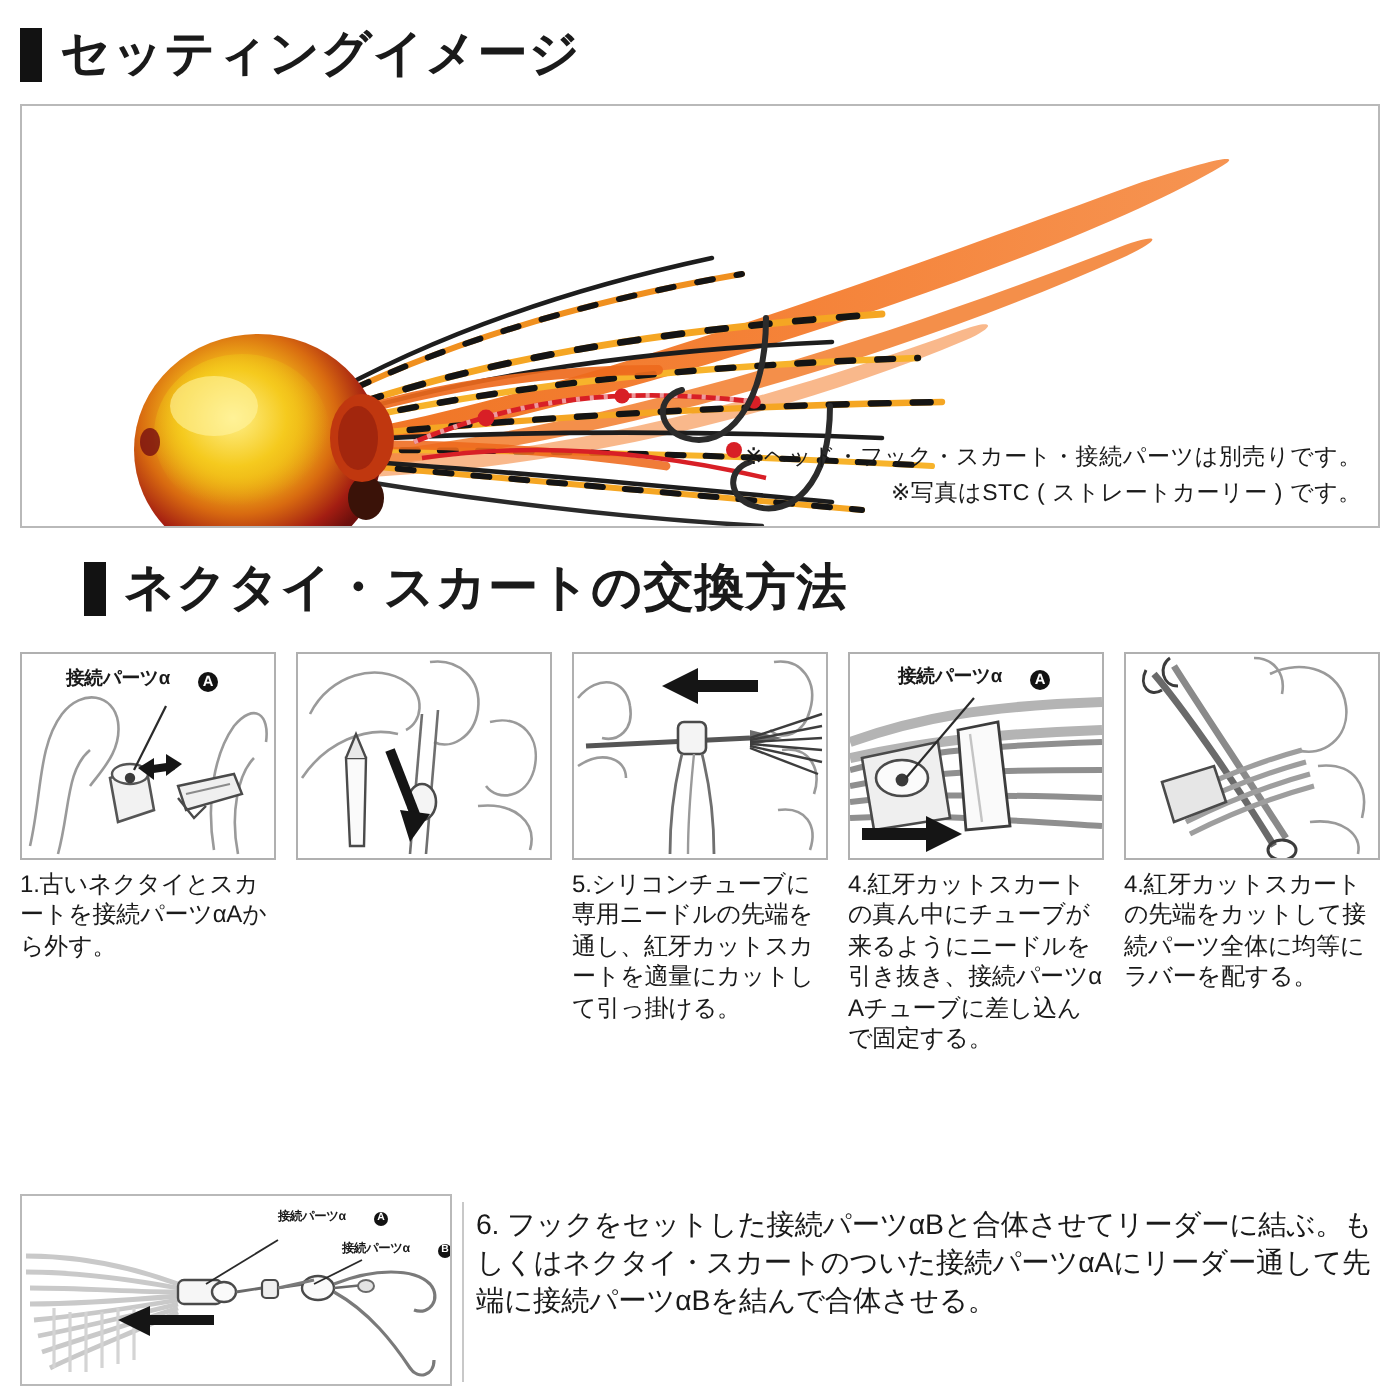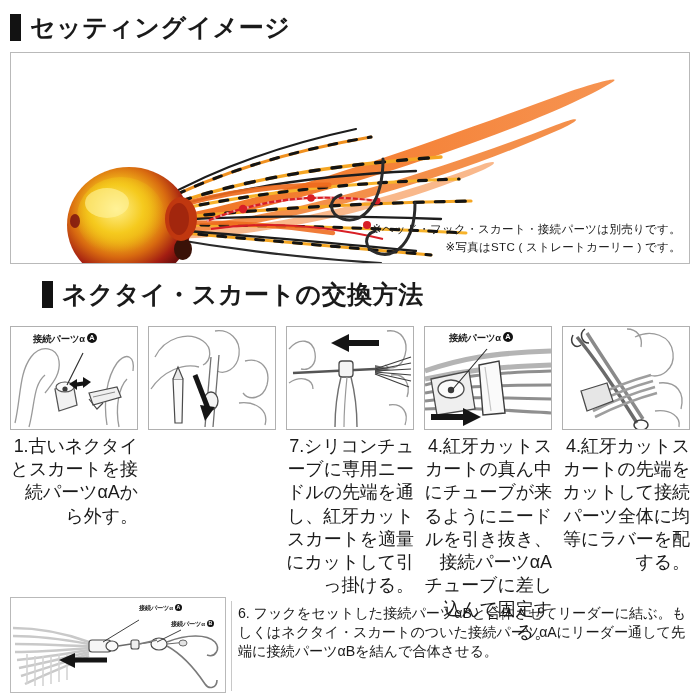--- a/index.html
+++ b/index.html
@@ -48,24 +48,23 @@
   .step-col:nth-child(3) { left: 276px; }
   .step-col:nth-child(4) { left: 414px; }
   .step-col:nth-child(5) { left: 552px; }
   .step-pic {
     width: 128px; height: 104px;
     border: 1px solid #b0b0b0; background: #fff;
     position: relative; overflow: hidden;
   }
   .step-cap {
     margin-top: 5px;
-    font-size: 18px; line-height: 1.29;
+    font-size: 12px; line-height: 1.29;
     letter-spacing: -.1px;
     word-break: break-all;
-    text-align: right;
   }
 
   
   .bottom-pic {
     position: absolute; left: 10px; top: 597px;
     width: 216px; height: 96px;
     border: 1px solid #b9b9b9; background: #fff; overflow: hidden;
   }
   .bottom-text {
     position: absolute; left: 238px; top: 604px; width: 456px;
@@ -73,21 +72,21 @@
   }
   .bottom-div {
     position: absolute; left: 231px; top: 601px;
     width: 1px; height: 90px; background: #c8c8c8;
   }
 
   
   .callout {
     position: absolute; white-space: nowrap;
     font-size: 9.4px; font-weight: bold; letter-spacing: -.2px;
-    display: flex; align-items: flex-start; gap: 1px;
+    display: flex; align-items: flex-end; gap: 13px;
   }
   .callout .circ {
     display: inline-block; width: 10px; height: 10px; border-radius: 50%;
     background: #121212; color: #fff; font-size: 7.4px; font-weight: bold;
     text-align: center; line-height: 10px; margin-left: 1px;
   }
   .callout.small { font-size: 6.2px; }
   .callout.small .circ { width: 7px; height: 7px; line-height: 7px; font-size: 5.2px; }
   svg { display: block; }
 </style>
@@ -287,21 +286,21 @@
             <path d="M64,50 C68,66 70,84 70,100" stroke="#6f6f6f" stroke-width="1.4" fill="none"></path>
             <path d="M60,50 C58,70 57,86 57,100" stroke="#9a9a9a" stroke-width="1.2" fill="none"></path>
           </g>
 
           <g>
             <path d="M56,16 L92,16" stroke="#151515" stroke-width="6"></path>
             <path d="M44,16 L62,7 L62,25 Z" fill="#151515"></path>
           </g>
         </svg>
       </div>
-      <div class="step-cap">7.シリコンチューブに専用ニードルの先端を通し、紅牙カットスカートを適量にカットして引っ掛ける。</div>
+      <div class="step-cap">5.シリコンチューブに専用ニードルの先端を通し、紅牙カットスカートを適量にカットして引っ掛ける。</div>
     </div>
 
     <div class="step-col">
       <div class="step-pic">
         <svg width="126" height="102" viewBox="0 0 126 102">
 
           <g stroke="#8f8f8f" stroke-width="3" fill="none">
             <path d="M0,58 C30,50 60,46 126,44"></path>
             <path d="M0,66 C30,60 60,58 126,58"></path>
             <path d="M0,74 C30,70 60,70 126,72"></path>

